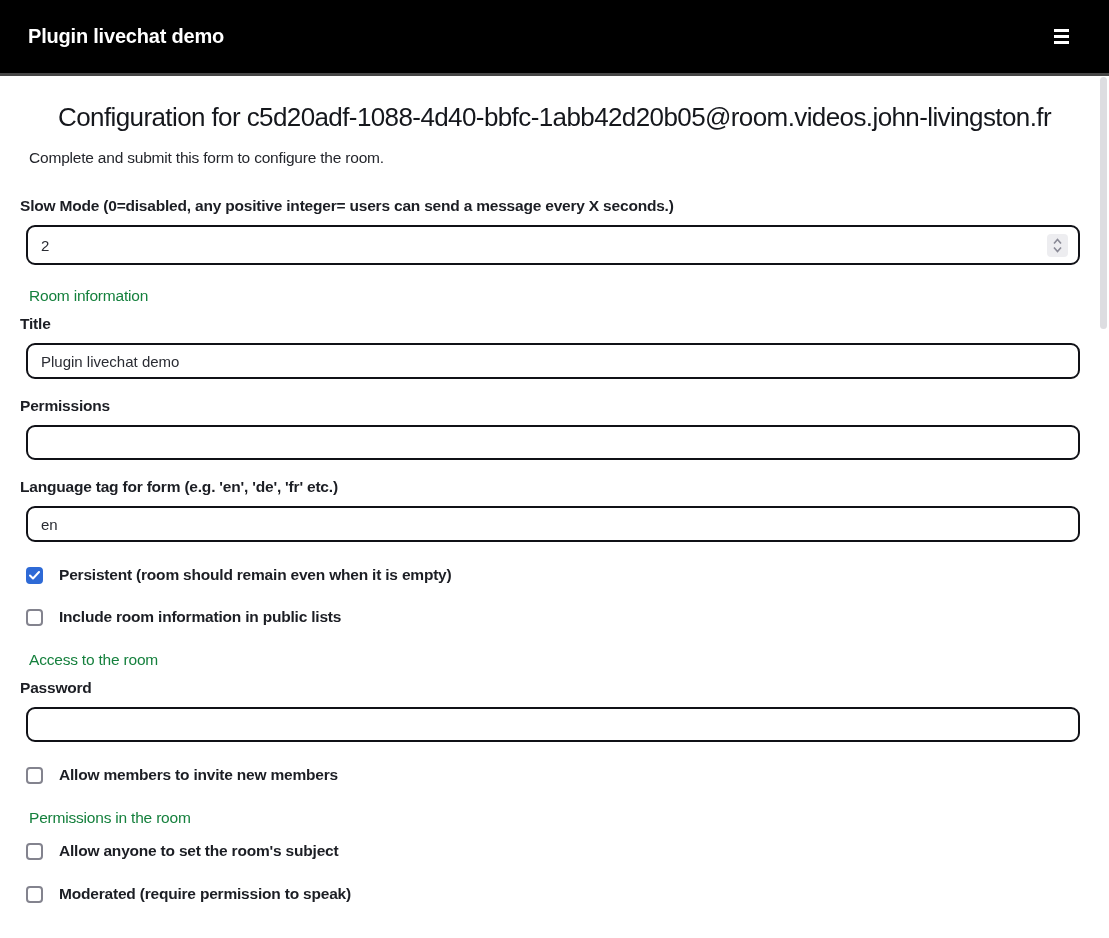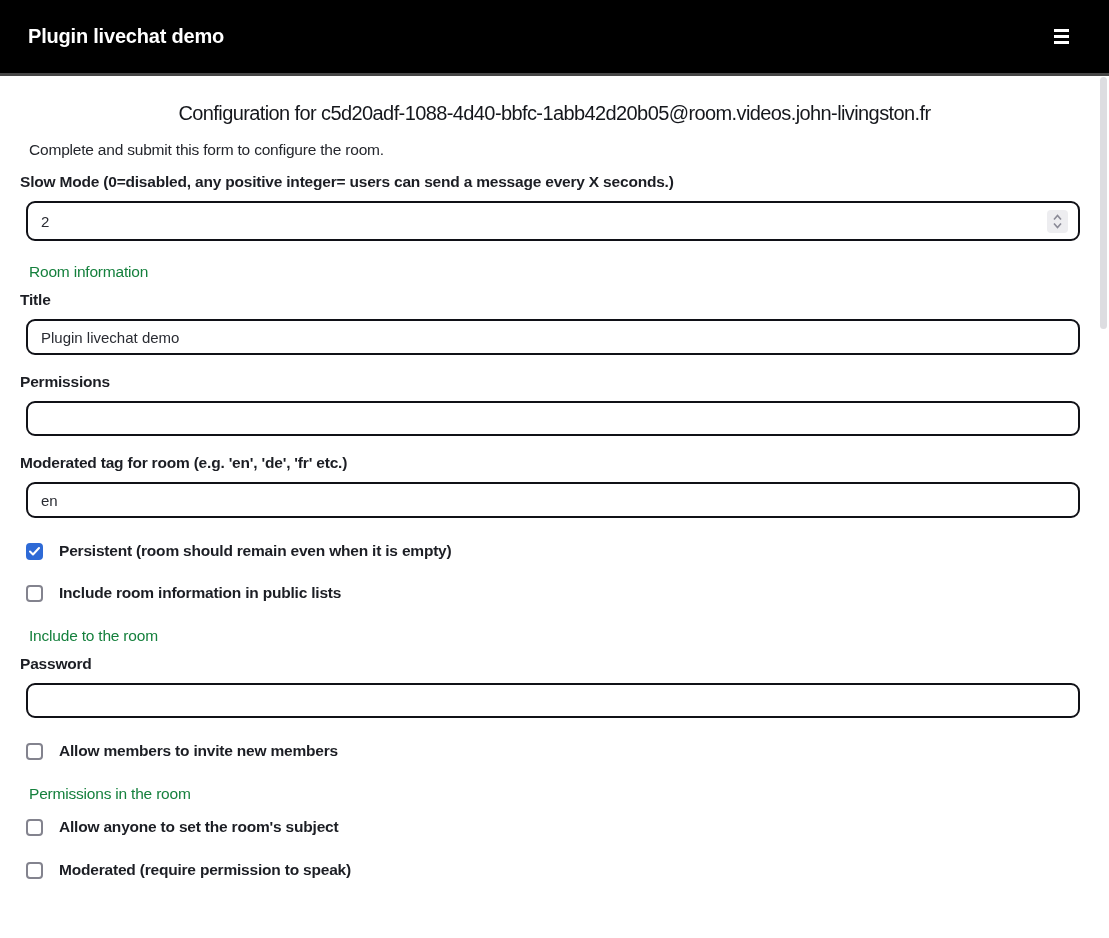--- a/index.html
+++ b/index.html
@@ -56,37 +56,37 @@
     width: 7px;
     height: 252px;
     background: #dddde1;
     border-radius: 4px;
     z-index: 5;
   }
 
   .page-heading {
     margin-top: 26px;
     text-align: center;
-    font-size: 20px;
+    font-size: 26px;
     font-weight: normal;
     color: #15171c;
     letter-spacing: -0.6px;
   }
 
   .form-wrap { padding: 0 29px 0 20px; }
 
   .intro {
     margin: 16px 0 0 9px;
     font-size: 15.5px;
     color: #24262c;
   }
 
   .field-label {
     display: block;
-    margin-top: 14px;
+    margin-top: 30px;
     font-size: 15.5px;
     font-weight: bold;
     color: #1c1e24;
   }
   .section-label {
     margin: 24px 0 0 9px;
     font-size: 15.5px;
     font-weight: normal;
     color: #15803d;
   }
@@ -215,40 +215,40 @@
     </div>
 
     <div class="section-label mt-roominfo">Room information</div>
 
     <label class="field-label mt-title">Title</label>
     <input class="text-input" type="text" value="Plugin livechat demo" style="">
 
     <label class="field-label mt-desc">Permissions</label>
     <input class="text-input" type="text" style="height: 35px;" value="">
 
-    <label class="field-label mt-lang">Moderated tag for room (e.g. 'en', 'de', 'fr' etc.)</label>
+    <label class="field-label mt-lang">Language tag for form (e.g. 'en', 'de', 'fr' etc.)</label>
     <input class="text-input" type="text" value="en" style="">
 
     <div class="check-row row-persistent">
       <span class="checkbox" data-checked="true">
         <svg width="11" height="9" viewBox="0 0 11 9">
           <path d="M1 4.5 L4 7.5 L10 1" fill="none" stroke="#ffffff" stroke-width="2" stroke-linecap="round" stroke-linejoin="round"></path>
         </svg>
       </span>
       <span class="check-label">Persistent (room should remain even when it is empty)</span>
     </div>
 
     <div class="check-row row-public">
       <span class="checkbox" data-checked="false">
         
       </span>
       <span class="check-label">Include room information in public lists</span>
     </div>
 
-    <div class="section-label mt-access">Include to the room</div>
+    <div class="section-label mt-access">Access to the room</div>
 
     <label class="field-label mt-password">Password</label>
     <input class="text-input" type="text" style="height: 35px;" value="">
 
 
     <div class="check-row row-invite">
       <span class="checkbox" data-checked="false">
         
       </span>
       <span class="check-label">Allow members to invite new members</span>

